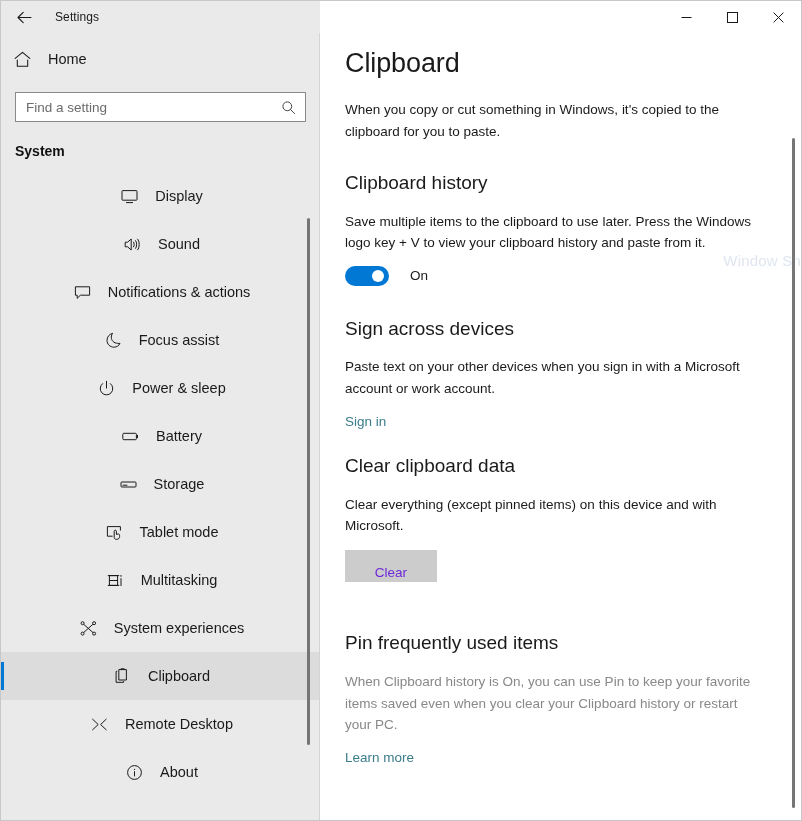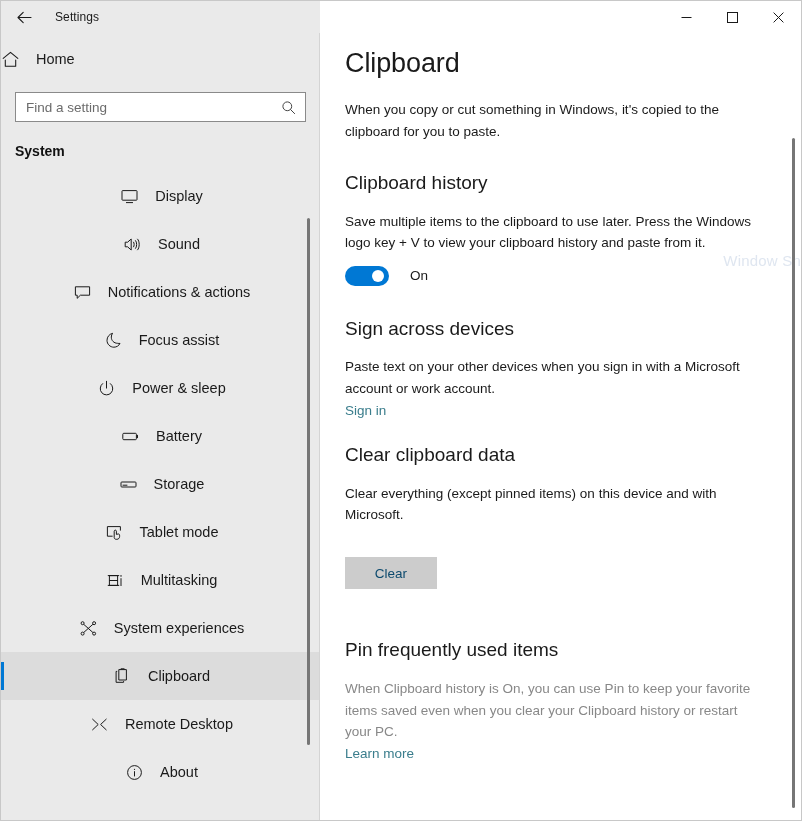--- a/index.html
+++ b/index.html
@@ -86,21 +86,21 @@
     background: #eaeaea;
     position: relative;
     overflow: hidden;
     padding-top: 6px;
   }
 
   #home-row {
     height: 40px;
     display: flex;
     align-items: center;
-    padding-left: 0;
+    padding-left: 12px;
     cursor: default;
     margin-bottom: 8px;
   }
   .nav-icon {
     width: 32px;
     flex: 0 0 32px;
     display: flex;
     align-items: center;
     justify-content: flex-start;
     color: #1a1a1a;
@@ -270,34 +270,34 @@
     font-size: 13.5px;
     color: #1a1a1a;
     margin-left: 21px;
   }
 
   .link {
     display: inline-block;
     font-size: 13.5px;
     color: #3a7d8c;
     text-decoration: none;
-    margin-top: 4px;
+    margin-top: 15px;
     cursor: default;
   }
 
   .btn {
-    margin-top: 32px;
+    margin-top: 14px;
     min-width: 92px;
     height: 32px;
-    padding: 8px 14px;
+    padding: 14px 14px;
     background: #cccccc;
     border: 1px solid #cccccc;
     font-family: "Liberation Sans", sans-serif;
     font-size: 13.5px;
-    color: #0c4a6e;
+    color: #6d28d9;
     cursor: default;
   }
 
   #main-scrollbar {
     position: absolute;
     right: 6px;
     top: 105px;
     bottom: 12px;
     width: 3px;
     background: #767676;

